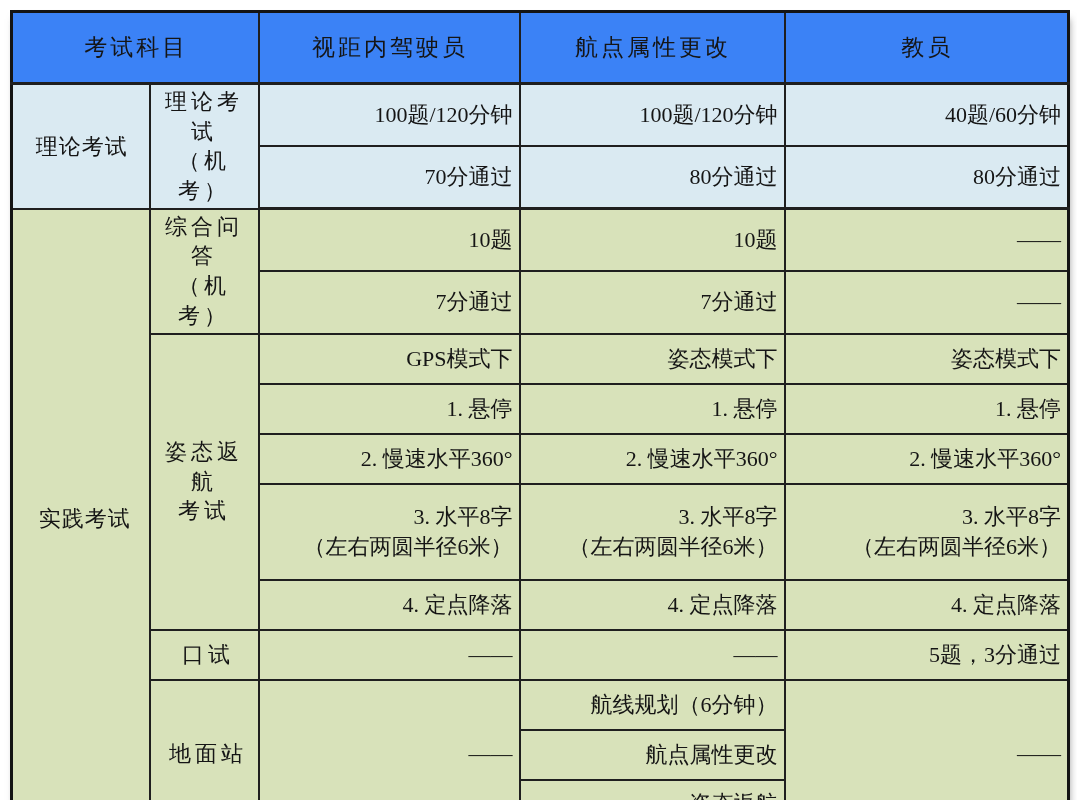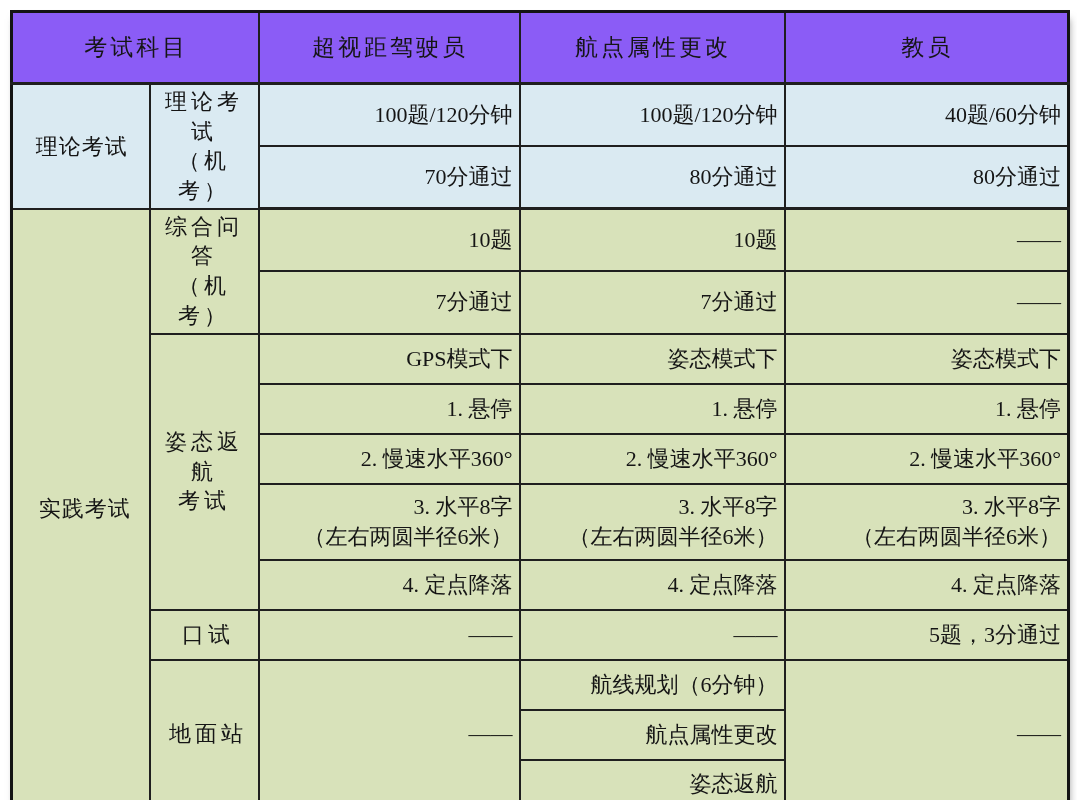--- a/index.html
+++ b/index.html
@@ -23,23 +23,23 @@
     padding:2px 6px 2px 8px;
     vertical-align:middle;
     text-align:right;
     line-height:1.35;
     overflow:hidden;
     white-space:nowrap;
   }
   td.wrap { white-space:normal; }
   tr.h-hdr  { height:72px; }
   tr.h-std  { height:50px; }
-  tr.h-tall { height:76px; }
+  tr.h-tall { height:96px; }
   
-  .hdr td      { background:#8b5cf6; }
+  .hdr td      { background:#3b82f6; }
   .theory td   { background:#daeaf2; }
   .practice td { background:#d8e2ba;padding-left:14px; }
   
   td.center { text-align:center; padding-left:4px; padding-right:4px; }
   td.hcell  { text-align:center; font-size:23px; letter-spacing:3px; }
   td.subject { text-align:center; letter-spacing:4px; }
   td.group   { text-align:center; letter-spacing:1px; }
   
   .hdr td { border-bottom-width:3px; }
   tr.sep-bottom td { border-bottom-width:3px;margin-top:28px; }
@@ -54,21 +54,21 @@
       <col style="width:138px">
         <col style="width:109px">
         <col style="width:261px">
         <col style="width:265px">
         <col style="width:284px">
     </colgroup>
 
     <tbody>
         <tr class="hdr h-hdr">
       <td colspan="2" class="hcell">考试科目</td>
-      <td class="hcell">超视距驾驶员</td>
+      <td class="hcell">视距内驾驶员</td>
       <td class="hcell">航点属性更改</td>
       <td class="hcell">教员</td>
     </tr>
 
     <tr class="theory h-std">
       <td rowspan="2" class="group">理论考试</td>
       <td rowspan="2" class="subject center wrap">
         <span class="l">理论考试</span>
         <span class="l">（机考）</span>
       </td>

